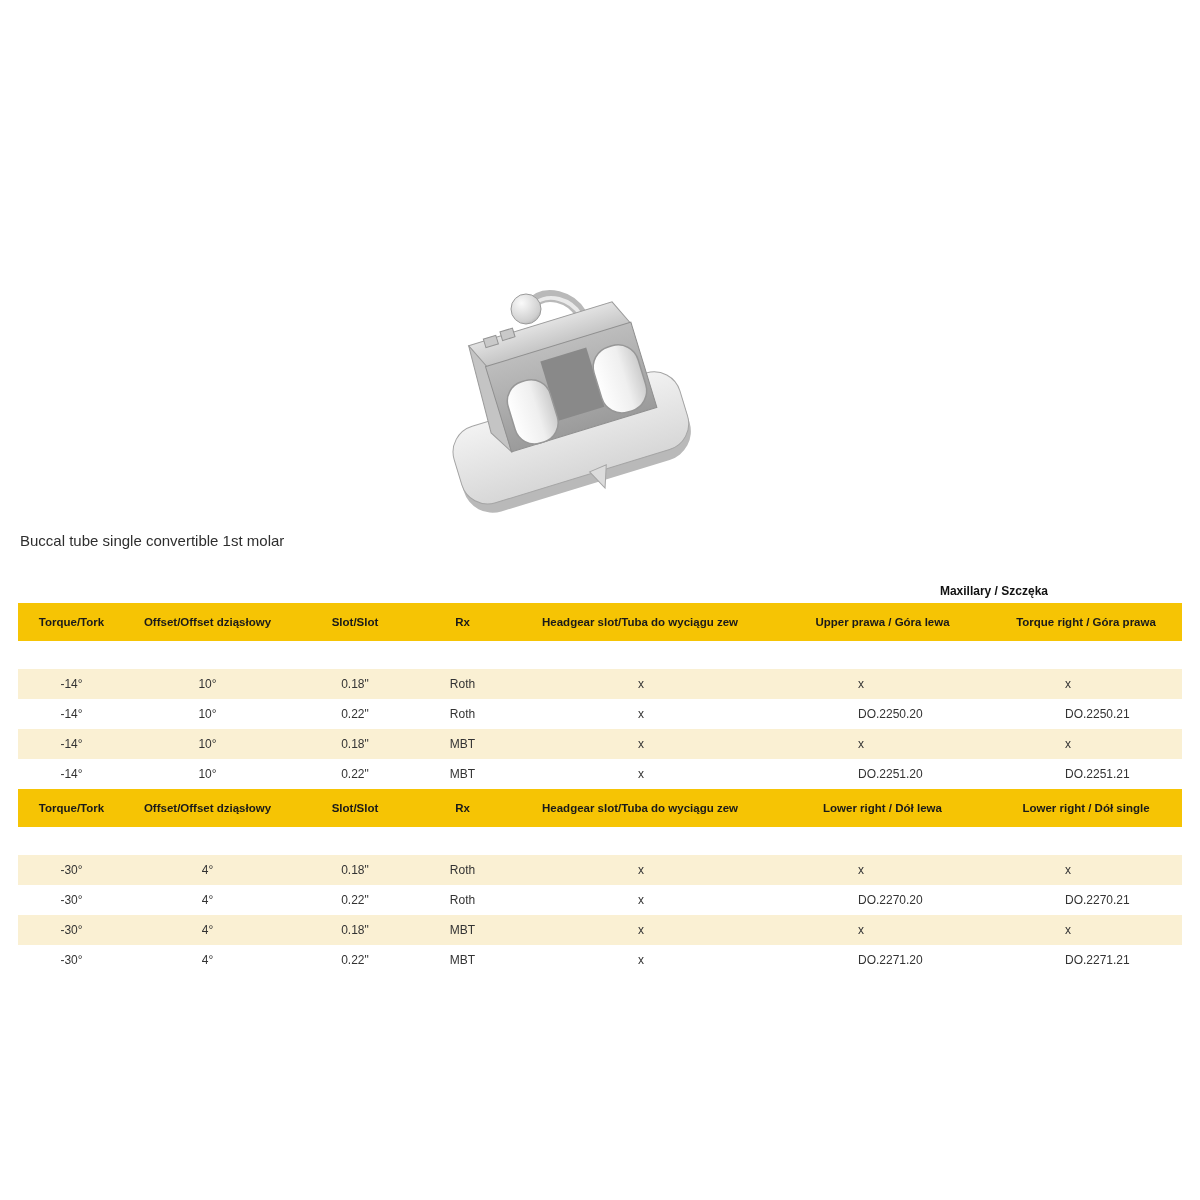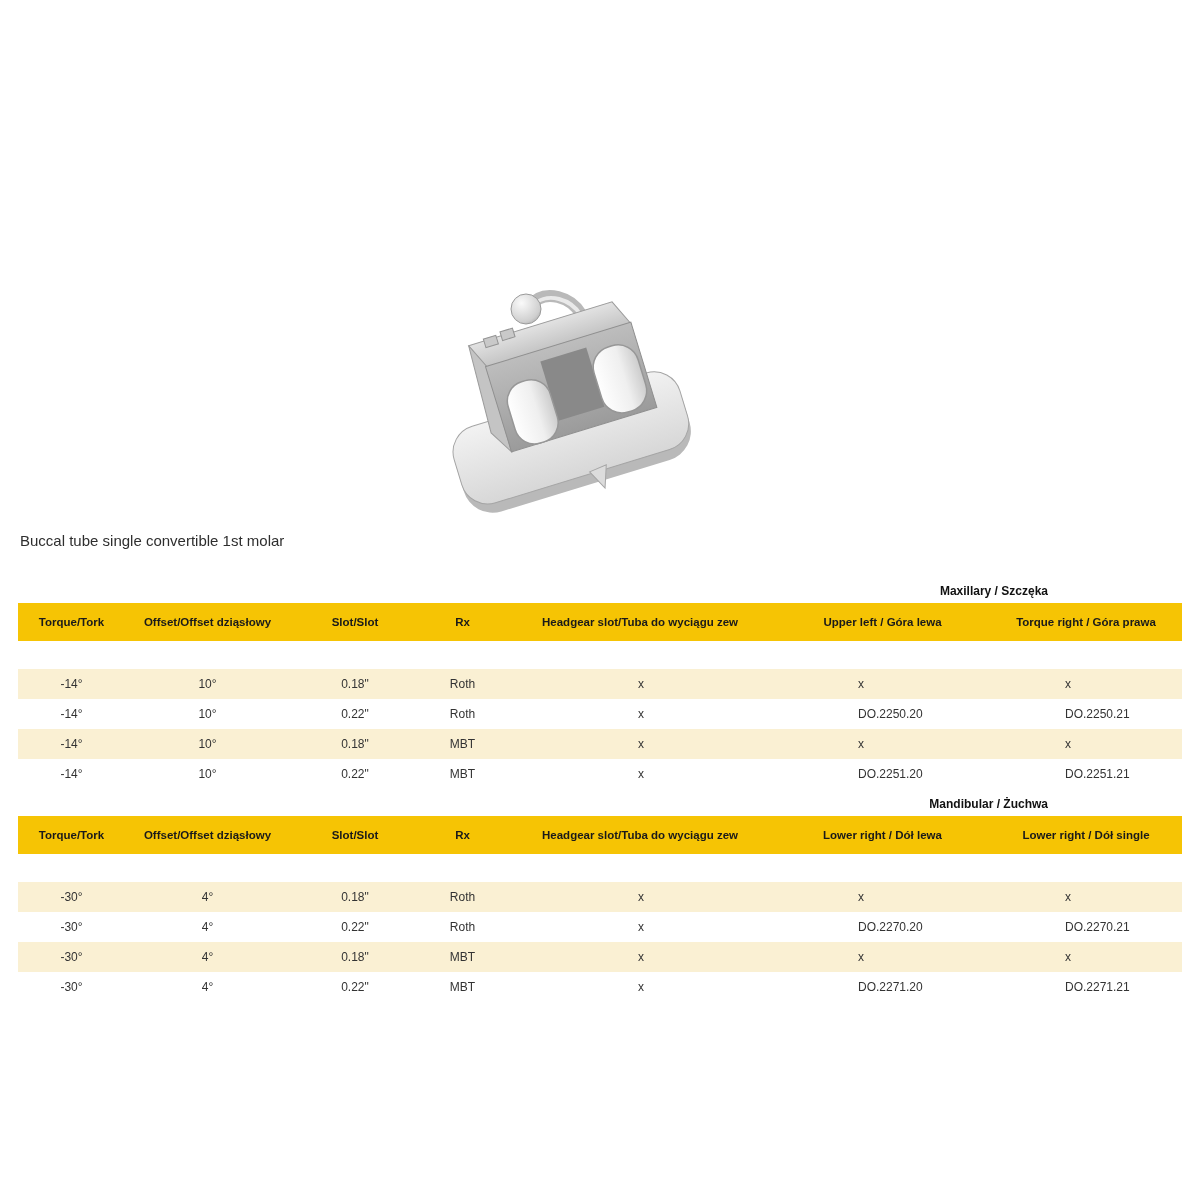--- a/index.html
+++ b/index.html
@@ -103,21 +103,21 @@
           <col style="width:215px">
           <col style="width:192px">
       </colgroup>
       <thead>
         <tr>
           <th>Torque/Tork</th>
           <th>Offset/Offset dziąsłowy</th>
           <th>Slot/Slot</th>
           <th>Rx</th>
           <th>Headgear slot/Tuba do wyciągu zew</th>
-          <th>Upper left / Góra lewa</th>
+          <th>Upper prawa / Góra lewa</th>
           <th>Torque right / Góra prawa</th>
         </tr>
       </thead>
       <tbody>
         <tr class="spacer">
             <td colspan="7"></td>
           </tr>
         <tr class="alt">
           <td>-14°</td>
           <td>10°</td>
@@ -150,21 +150,20 @@
           <td>10°</td>
           <td>0.22"</td>
           <td>MBT</td>
           <td class="l5">x</td>
           <td class="l6">DO.2251.20</td>
           <td class="l7">DO.2251.21</td>
         </tr>
       </tbody>
     </table>
 
-    <div class="section-label second">Mandibular / Żuchwa</div>
 
     <table>
       <colgroup>
         <col style="width:107px">
           <col style="width:165px">
           <col style="width:130px">
           <col style="width:85px">
         <col style="width:270px">
           <col style="width:215px">
           <col style="width:192px">

